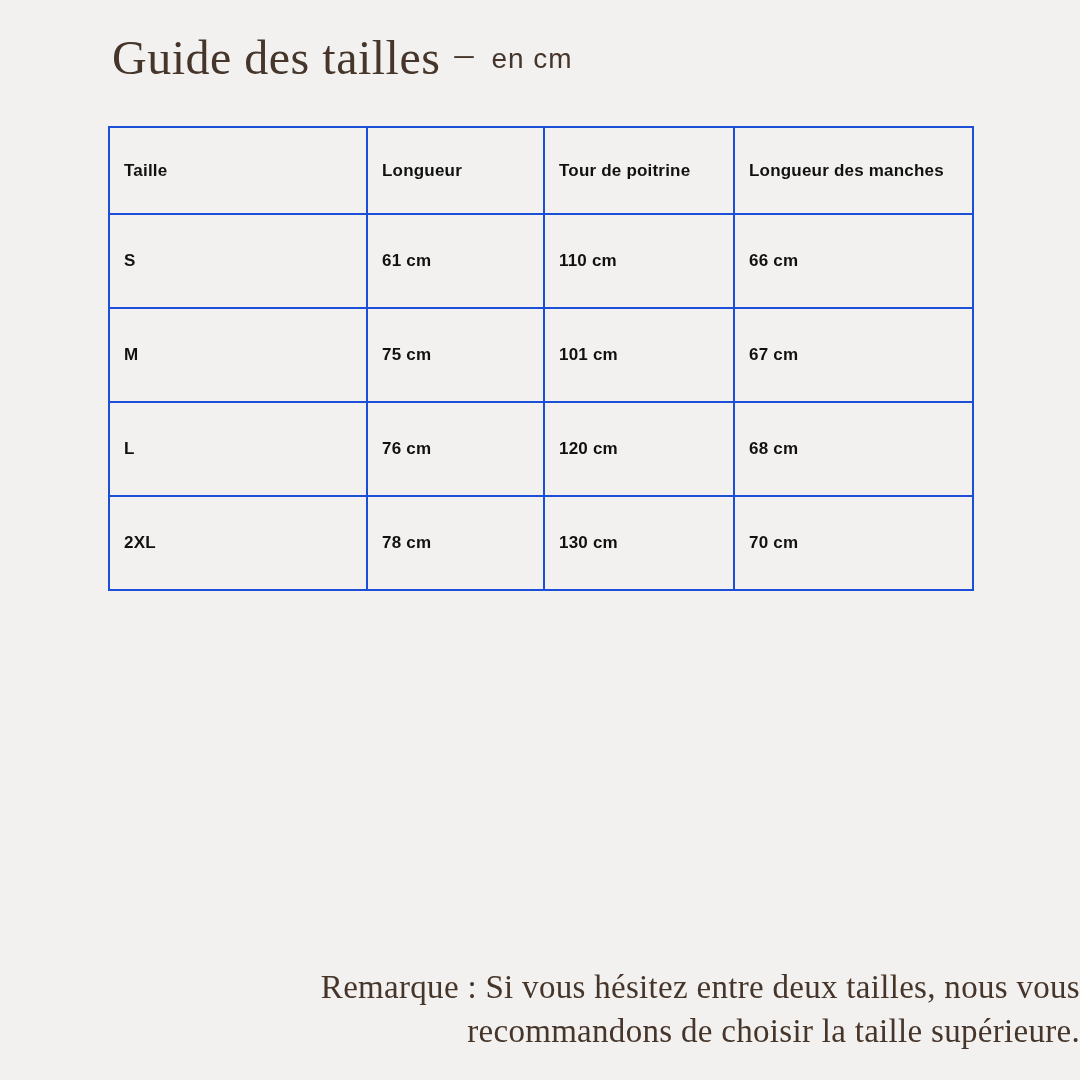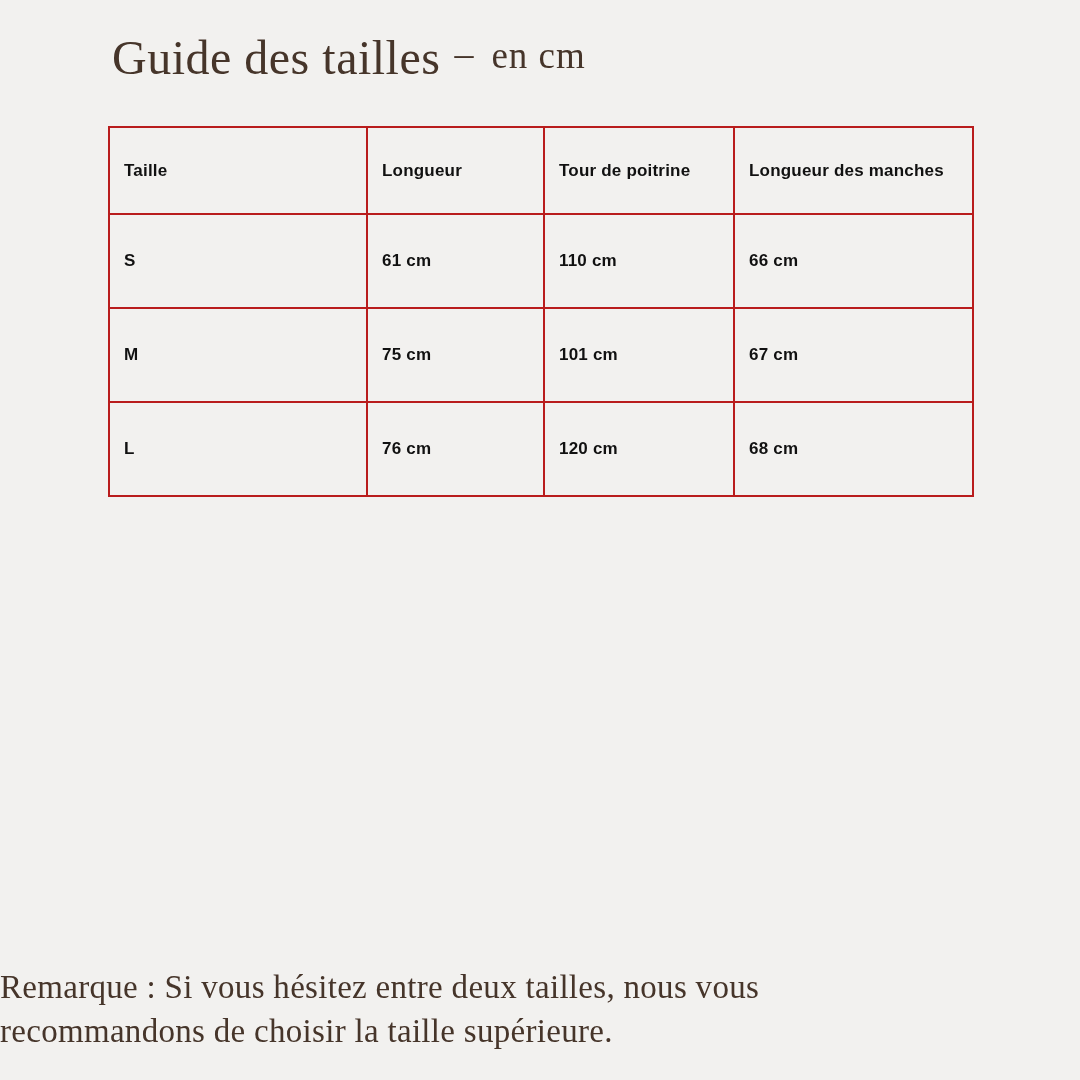--- a/index.html
+++ b/index.html
@@ -29,40 +29,40 @@
     font-size: 48px;
     letter-spacing: 0.5px;
   }
   .title-sep {
     font-family: "Liberation Serif", serif;
     font-size: 38px;
     margin-left: 14px;
     vertical-align: 8px;
   }
   .title-unit {
-    font-family: Liberation Serif, serif;
-    font-size: 37px;
+    font-family: Liberation Sans, sans-serif;
+    font-size: 28px;
     margin-left: 18px;
     vertical-align: 6px;
     letter-spacing: 1px;
   }
 
   
   table.size-table {
     position: absolute;
     left: 108px;
     top: 126px;
     width: 864px;
     border-collapse: collapse;
     table-layout: fixed;
     background: #f2f1ef;
   }
   .size-table th,
   .size-table td {
-    border: 2px solid #b91c1c;
+    border: 2px solid #1d4ed8;
     text-align: left;
     vertical-align: middle;
     padding: 0 0 0 14px;
     font-family: "Liberation Sans", sans-serif;
     font-weight: 700;
     font-size: 17px;
     color: #111111;
     letter-spacing: 0.2px;
   }
   .size-table thead th {
@@ -75,21 +75,21 @@
   .col-long    { width: 177px; }
   .col-tour    { width: 190px; }
   .col-manches { width: 239px; }
 
   
   .note {
     position: absolute;
     top: 966px;
     left: 0;
     width: 1080px;
-    text-align: left;
+    text-align: right;
   }
   .note-inner {
     display: inline-block;
     max-width: 880px;
     font-family: "Liberation Serif", serif;
     font-weight: 400;
     font-size: 33px;
     line-height: 1.32;
     color: #46352a;
     letter-spacing: 0.3px;
@@ -129,18 +129,24 @@
       <td>75 cm</td>
       <td>101 cm</td>
       <td>67 cm</td>
     </tr>
     <tr>
       <td>L</td>
       <td>76 cm</td>
       <td>120 cm</td>
       <td>68 cm</td>
     </tr>
+    <tr>
+      <td>2XL</td>
+      <td>78 cm</td>
+      <td>130 cm</td>
+      <td>70 cm</td>
+    </tr>
   </tbody>
 </table>
 
 <div class="note">
   <span class="note-inner">Remarque : Si vous hésitez entre deux tailles, nous vous recommandons de choisir la taille supérieure.</span>
 </div>
 
 </body></html>

